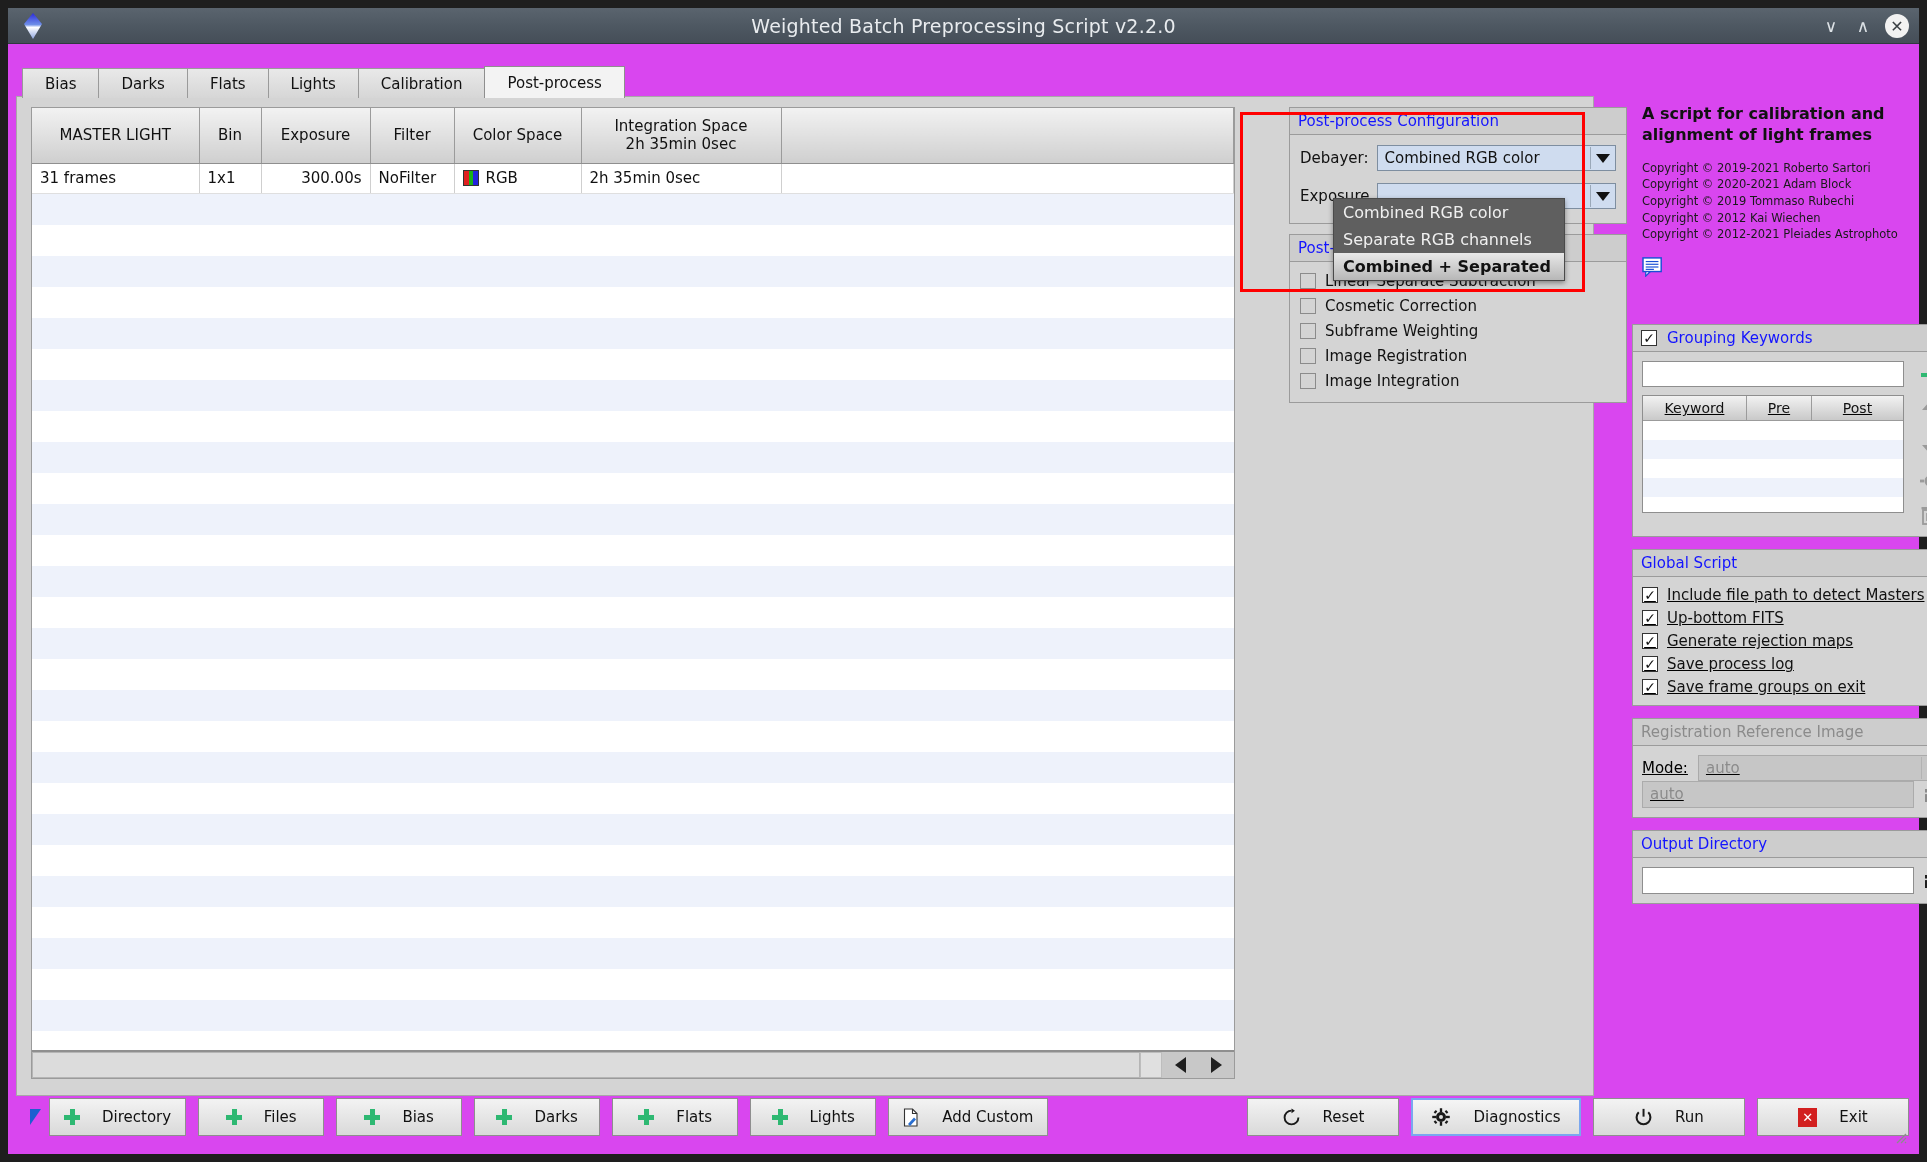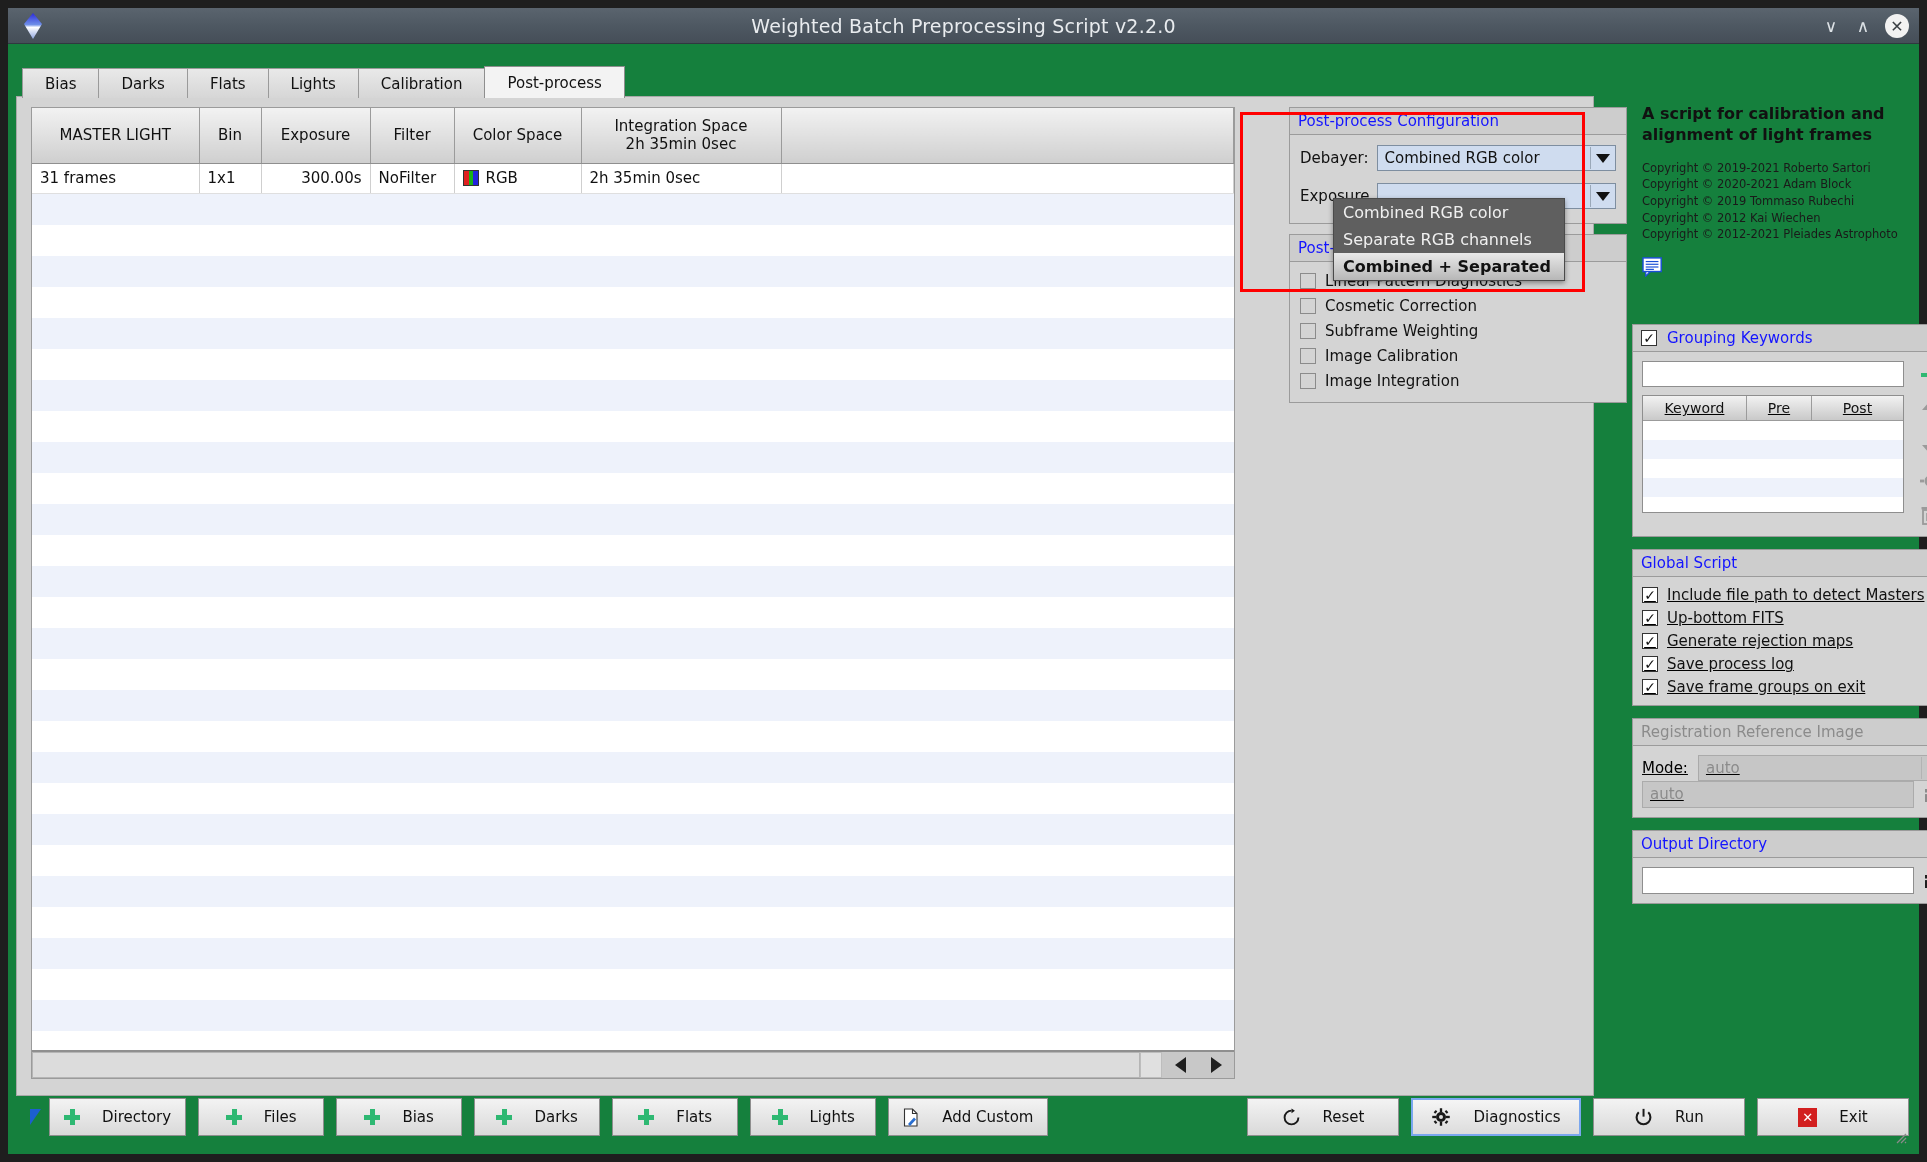--- a/index.html
+++ b/index.html
@@ -6,21 +6,21 @@
   html, body {
     margin: 0; padding: 0;
     width: 1927px; height: 1162px;
     overflow: hidden;
     font-family: "DejaVu Sans", sans-serif;
     background: #2b2b2b;
   }
   .app {
     position: absolute; left: 0; top: 0;
     width: 1927px; height: 1162px;
-    background: #15803d;
+    background: #d946ef;
     border: 8px solid #1e1e1e;
   }
 
   
   .titlebar {
     position: absolute; left: 0; top: 0; right: 0; height: 36px;
     background: linear-gradient(180deg,#5a646e 0%, #4d5761 55%, #454e58 100%);
     border-bottom: 1px solid #303840;
     display: flex; align-items: center;
   }
@@ -395,33 +395,33 @@
             </div>
           </div>
         </div>
       </div>
 
       <div class="group">
         <div class="group-title">Post-process</div>
         <div class="group-body">
           <div class="chk-row">
             <span class="chkbox"></span>
-            <span class="chk-label">Linear Pattern Diagnostics</span>
+            <span class="chk-label">Linear Separate Subtraction</span>
           </div>
           <div class="chk-row">
             <span class="chkbox"></span>
             <span class="chk-label">Cosmetic Correction</span>
           </div>
           <div class="chk-row">
             <span class="chkbox"></span>
             <span class="chk-label">Subframe Weighting</span>
           </div>
           <div class="chk-row">
             <span class="chkbox"></span>
-            <span class="chk-label">Image Calibration</span>
+            <span class="chk-label">Image Registration</span>
           </div>
           <div class="chk-row" style="margin-bottom:0">
             <span class="chkbox"></span>
             <span class="chk-label">Image Integration</span>
           </div>
         </div>
       </div>
     </div>
   </div>
 

